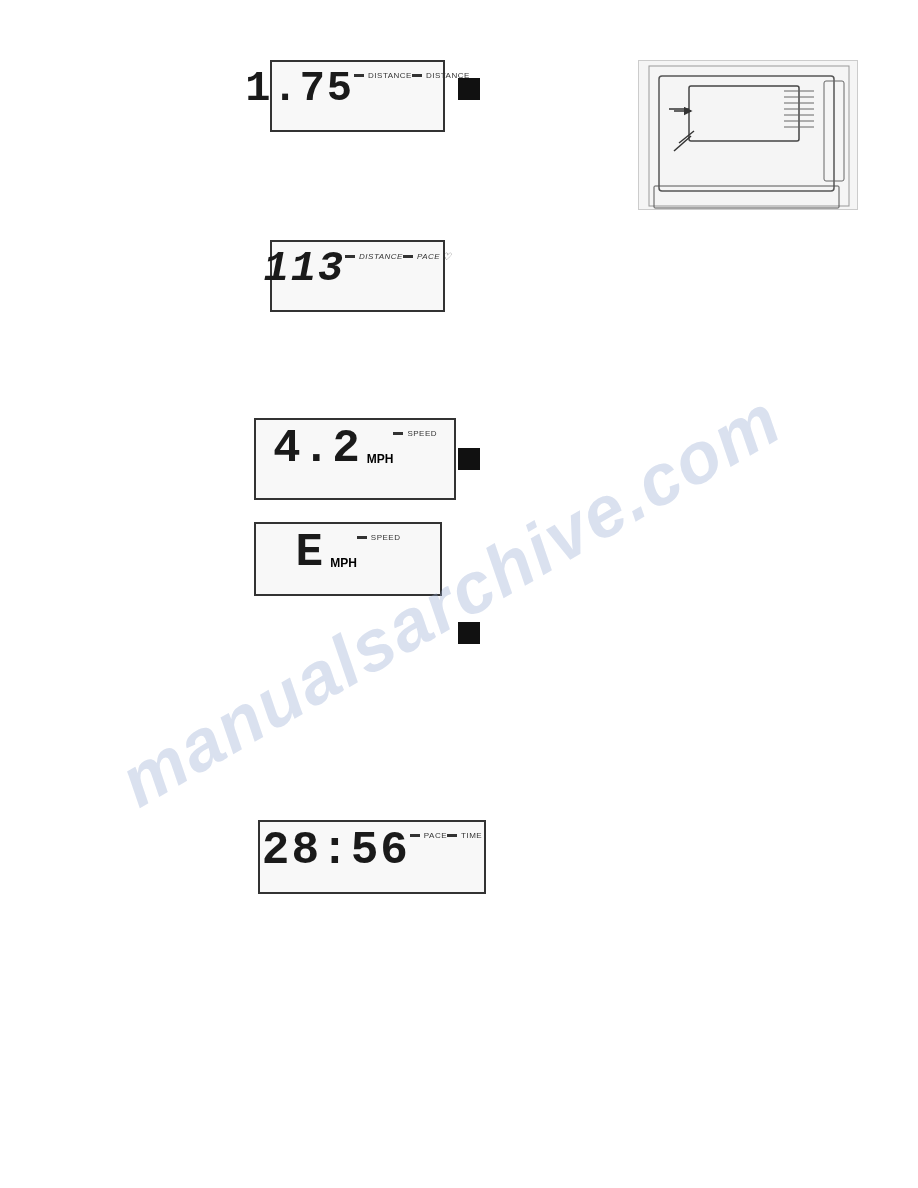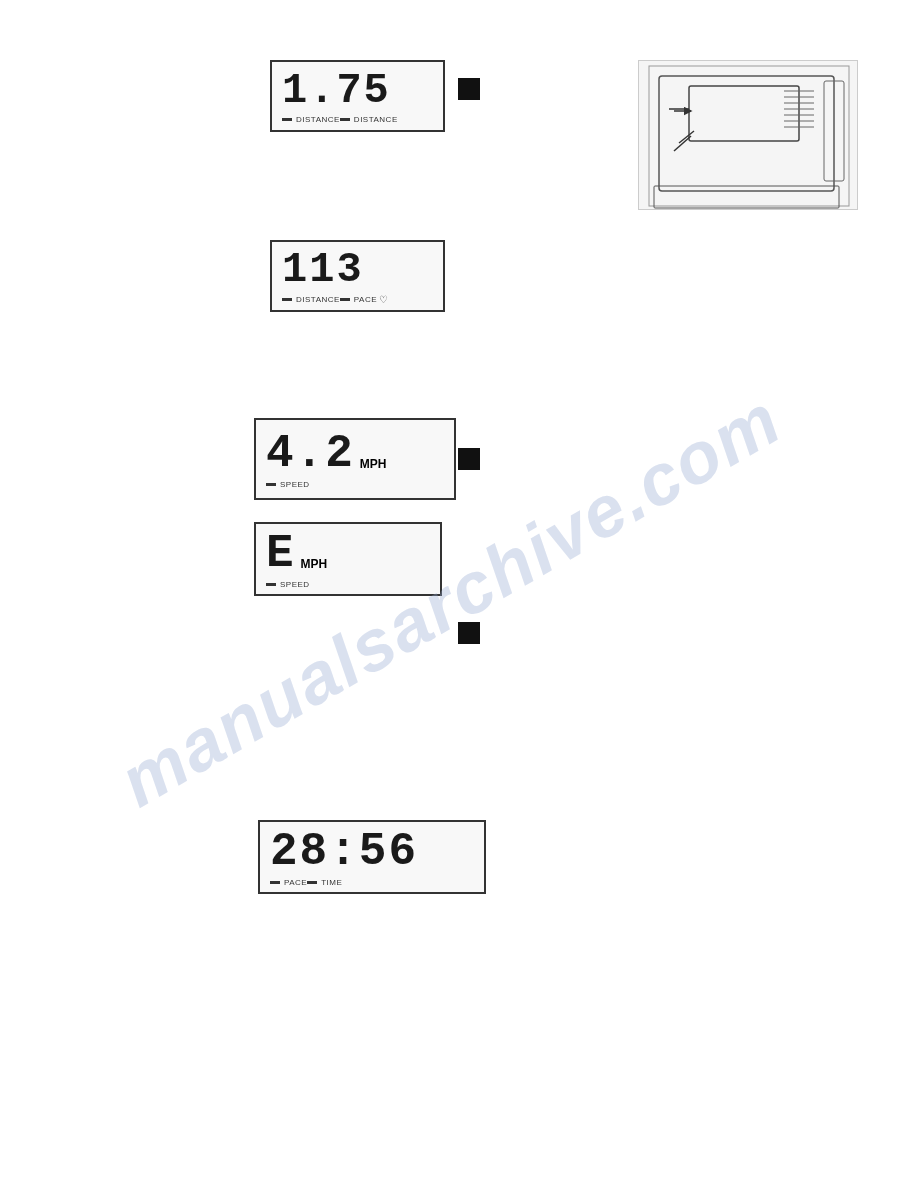--- a/index.html
+++ b/index.html
@@ -12,21 +12,21 @@
       font-family: Arial, sans-serif;
       overflow: hidden;
     }
 
     
     .lcd-panel {
       position: absolute;
       border: 2px solid #333;
       background: #f8f8f8;
       display: flex;
-      flex-direction: column;
+      flex-direction: row;
       align-items: flex-start;
       justify-content: center;
       padding: 6px 10px 4px 10px;
     }
 
     .lcd-labels {
       display: flex;
       align-items: center;
       gap: 0;
       margin-top: 3px;
@@ -160,21 +160,21 @@
 
     <line x1="30" y1="48" x2="50" y2="48" stroke="#333" stroke-width="1.5"></line>
     <line x1="40" y1="82" x2="55" y2="70" stroke="#333" stroke-width="1.5"></line>
 
     <rect x="185" y="20" width="20" height="100" fill="none" stroke="#666" stroke-width="1" rx="2"></rect>
 
     <rect x="15" y="125" width="185" height="22" fill="none" stroke="#555" stroke-width="1" rx="1"></rect>
   </svg>
 </div>
 
-<div class="lcd-panel" style="top:240px; left:270px; width:175px; height:72px;">
+<div class="lcd-panel" style="top:240px; left:270px; width:175px; height:72px;font-style:italic;">
   <div class="panel-inner">
     <div class="seg-display">113</div>
   </div>
   <div class="lcd-labels">
     <span class="lcd-label">DISTANCE</span>
     <span class="lcd-label">
       <span>PACE</span>
       <span class="heart">♡</span>
     </span>
   </div>

